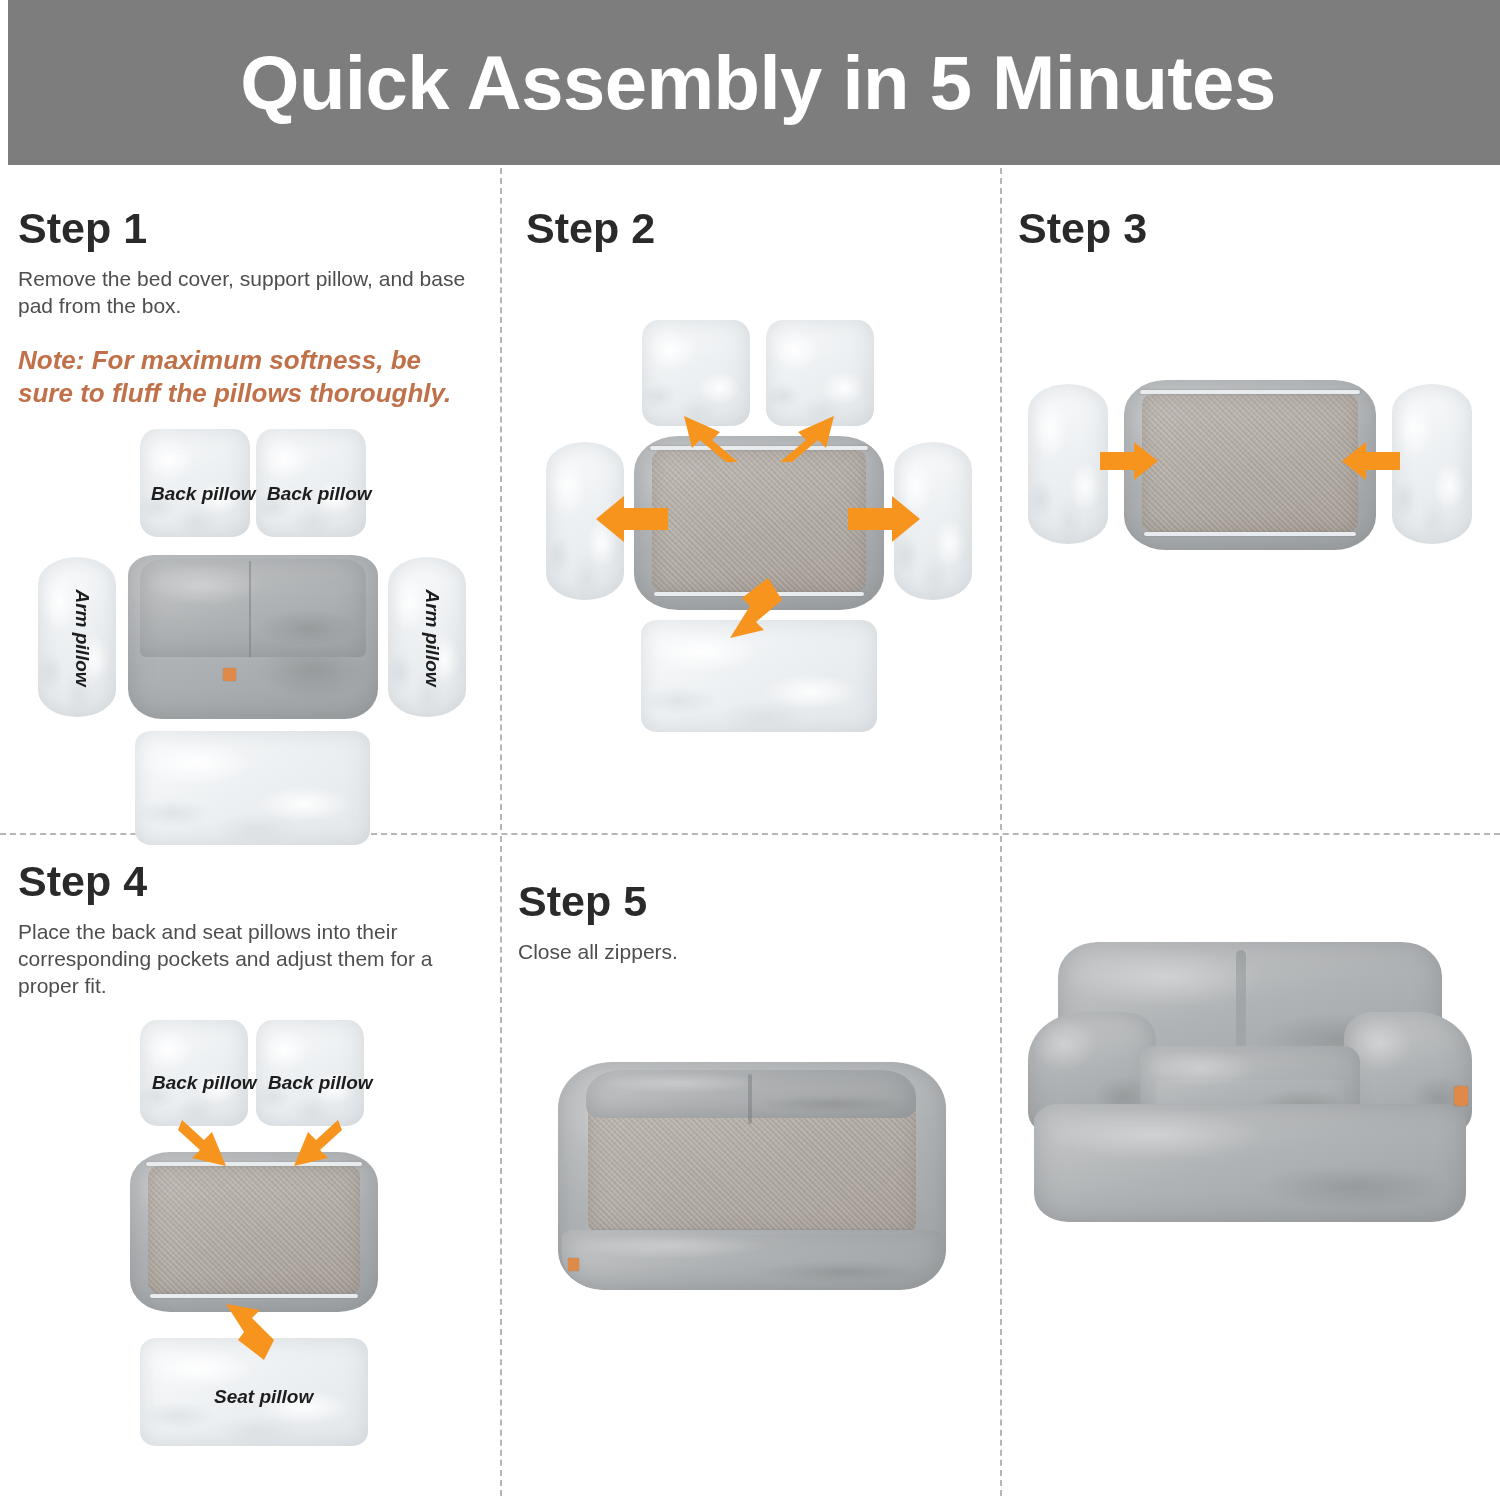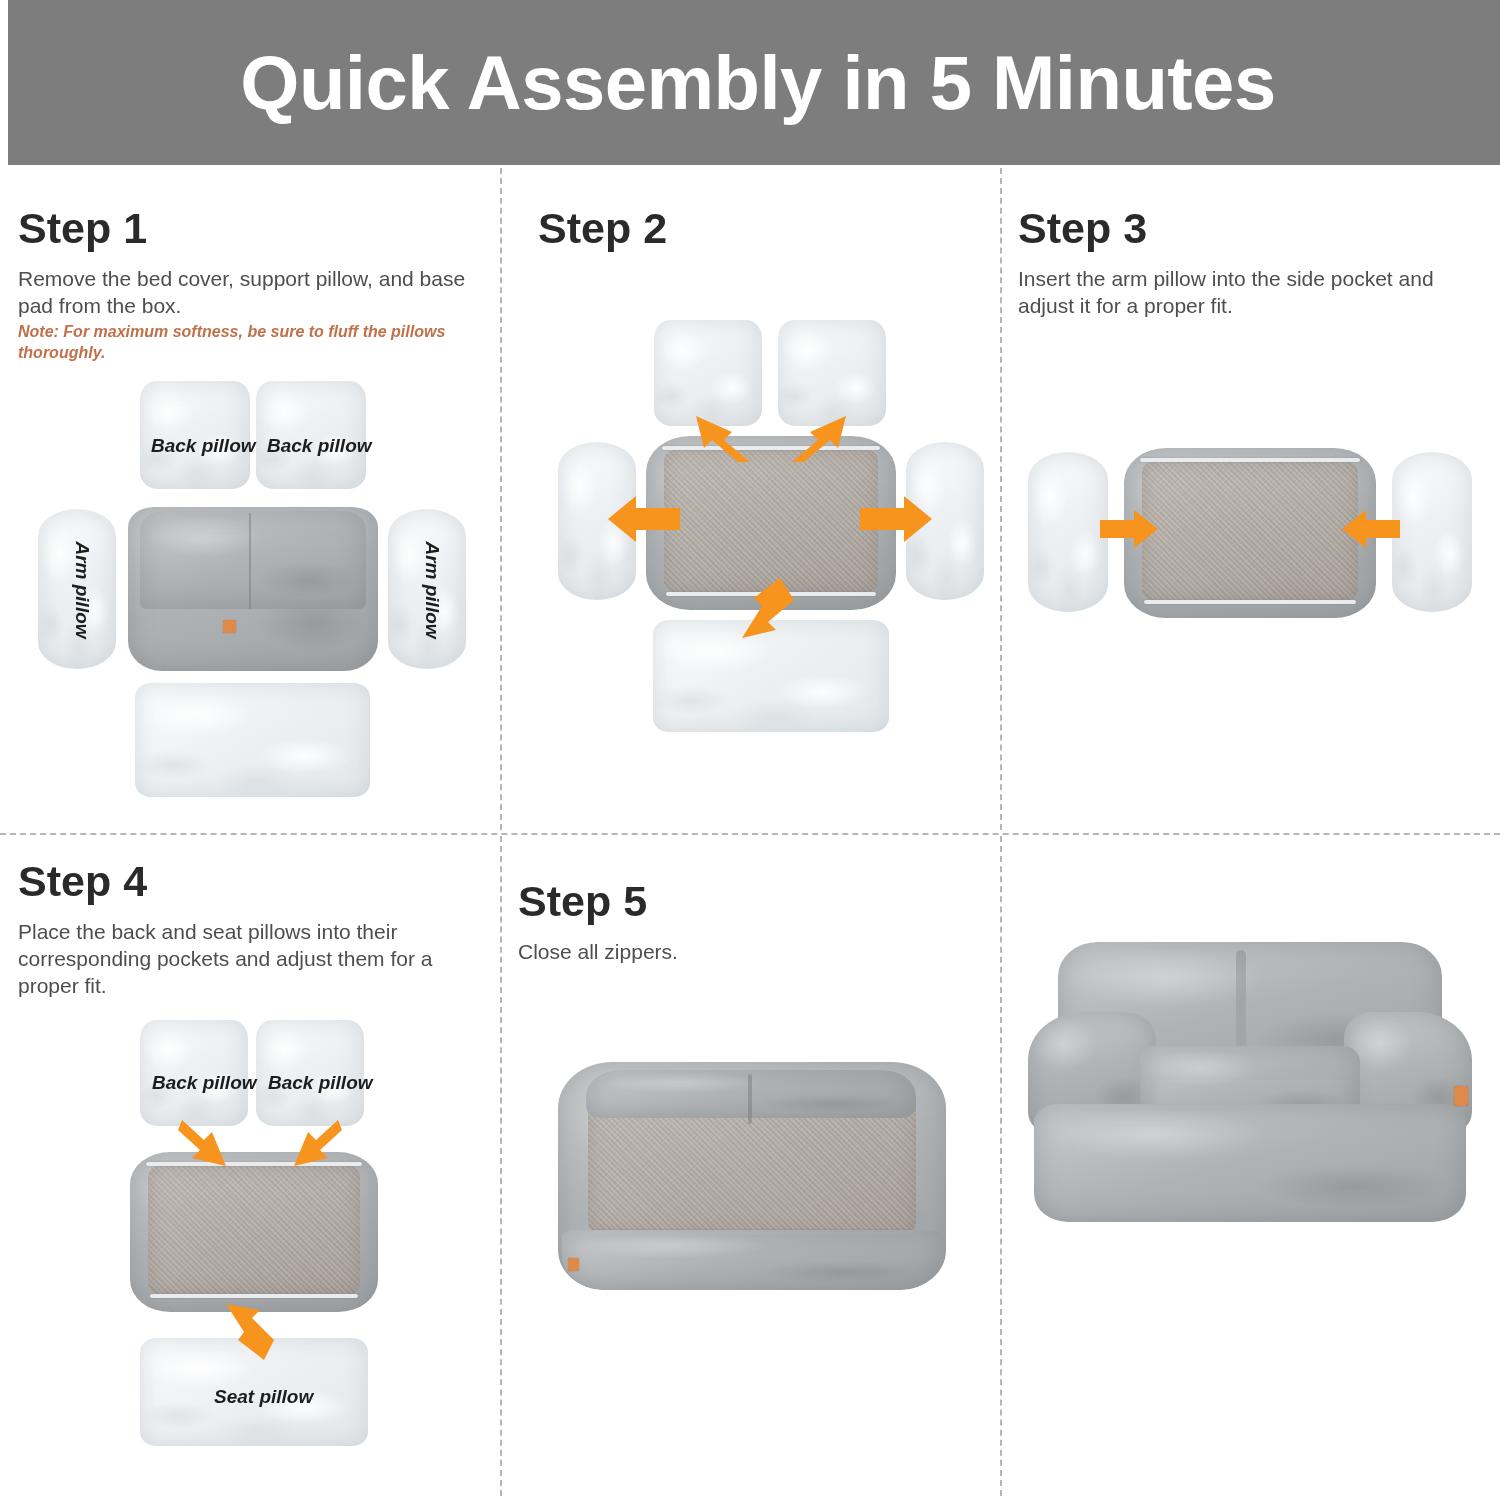--- a/index.html
+++ b/index.html
@@ -41,22 +41,22 @@
   .cell { position: absolute; width: 500px; }
   .cell .txt { width: 100%; text-align: left; padding: 0 18px; }
   .step-title {
     font-size: 43px; font-weight: bold; color: #2a2a2a;
     line-height: 1.1; margin-bottom: 14px;
   }
   .step-desc {
     font-size: 21px; color: #4e4e4e; line-height: 1.28;
   }
   .step-note {
-    font-size: 16px; color: #c1714a; font-style: italic;
-    line-height: 1.28; margin-top: 2px; font-weight: 600;
+    font-size: 26px; color: #c1714a; font-style: italic;
+    line-height: 1.28; margin-top: 24px; font-weight: 600;
   }
 
   
   .art { position: relative; width: 500px; }
 
   
   .fill {
     position: absolute;
     background:
       radial-gradient(ellipse 38% 30% at 26% 28%, rgba(255,255,255,.96), rgba(0,0,0,0) 62%),
@@ -143,21 +143,21 @@
 
       <div class="plush" style="left:128px; top:126px; width:250px; height:164px; border-radius:26px 26px 34px 34px / 20px 20px 30px 30px;"></div>
       <div class="plush" style="left:140px; top:130px; width:226px; height:98px; border-radius:22px 22px 6px 6px / 18px 18px 6px 6px; opacity:.92;"></div>
       <div style="position:absolute; left:249px; top:132px; width:2px; height:96px; background:rgba(120,124,127,.5);"></div>
       <div class="tag" style="left:223px; top:239px; width:13px; height:13px;"></div>
 
       <div class="fill pad" style="left:135px; top:302px; width:235px; height:114px;"></div>
     </div>
   </div>
 
-  <div class="cell" style="left:520px; top:205px;">
+  <div class="cell" style="left:508px; top:205px;">
     <div class="txt">
       <div class="step-title">Step 2</div>
     </div>
     <div class="art" style="height:430px; margin-top:68px;">
 
       <div class="fill sq" style="left:134px; top:0px; width:108px; height:106px;"></div>
       <div class="fill sq" style="left:258px; top:0px; width:108px; height:106px;"></div>
 
       <div class="fill bolster" style="left:38px;  top:122px; width:78px; height:158px;"></div>
       <div class="fill bolster" style="left:386px; top:122px; width:78px; height:158px;"></div>
@@ -193,21 +193,20 @@
         <svg width="66" height="72" viewBox="0 0 66 72">
             <path d="M44 2 L18 22 L26 30 L6 62 L40 54 L32 46 L58 24 Z" fill="#f7941e"></path>
           </svg>
       </div>
     </div>
   </div>
 
   <div class="cell" style="left:1000px; top:205px;">
     <div class="txt">
       <div class="step-title">Step 3</div>
-      <div class="step-desc">Insert the arm pillow into the side pocket and adjust it for a proper fit.</div>
     </div>
     <div class="art" style="height:300px; margin-top:110px;">
       <div class="fill bolster" style="left:28px;  top:22px; width:80px; height:160px;"></div>
       <div class="fill bolster" style="left:392px; top:22px; width:80px; height:160px;"></div>
       <div class="plush" style="left:124px; top:18px; width:252px; height:170px; border-radius:42px / 34px;"></div>
       <div class="liner" style="left:142px; top:32px; width:216px; height:138px; border-radius:10px;"></div>
       <div class="zip" style="left:140px; top:28px; width:220px; height:4px; border-radius:2px;"></div>
       <div class="zip" style="left:144px; top:170px; width:212px; height:4px; border-radius:2px;"></div>
       <div class="arrow" style="left:98px; top:78px;">
         <svg width="62" height="42" viewBox="0 0 62 42">

